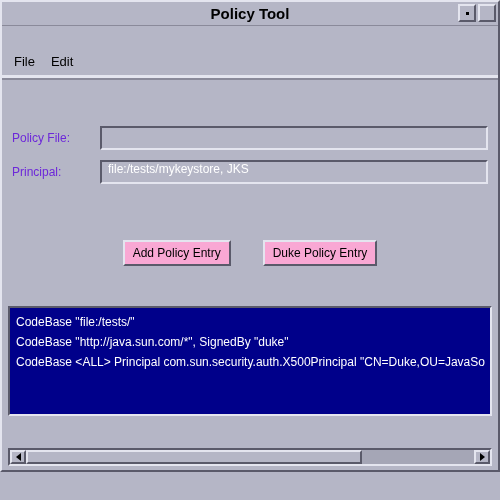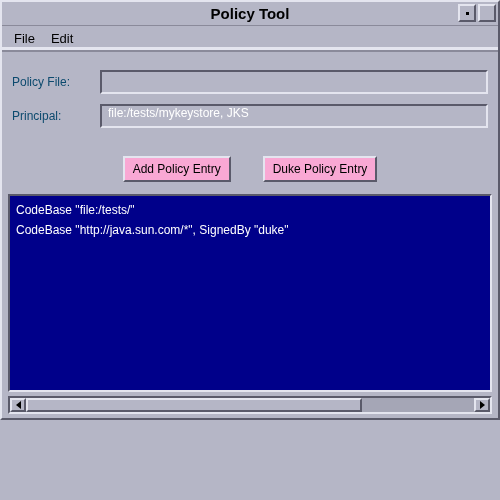--- a/index.html
+++ b/index.html
@@ -7,26 +7,27 @@
     margin: 0;
     padding: 0;
     font-family: "Lucida Sans", Arial, sans-serif;
     background: #b5b6c6;
     width: 500px;
     height: 500px;
     overflow: hidden;
   }
   .window {
     width: 500px;
-    height: 420px;
+    height: 472px;
     background: #b5b6c6;
     border: 2px solid;
     border-color: #e4e5ef #5a5a6a #5a5a6a #e4e5ef;
     display: flex;
     flex-direction: column;
+    gap: 28px;
   }
   .titlebar {
     height: 24px;
     background: #b5b6c6;
     border-bottom: 1px solid #8a8a9a;
     display: flex;
     align-items: center;
     justify-content: center;
     position: relative;
     font-weight: bold;
@@ -47,42 +48,41 @@
     border-color: #e4e5ef #5a5a6a #5a5a6a #e4e5ef;
     background: #b5b6c6;
     display: flex;
     align-items: center;
     justify-content: center;
     font-size: 8px;
   }
   .menubar {
     height: 26px;
     display: flex;
-    align-items: center;
     gap: 16px;
     padding: 0 12px;
     font-size: 13px;
     color: #000;
     border-bottom: 2px solid;
     border-bottom-color: #8a8a9a;
     box-shadow: inset 0 -3px 0 #e4e5ef, inset 0 -2px 0 #d0d1de;
   }
   .menubar span { cursor: default; }
   .form-area {
     padding: 18px 10px 8px 10px;
   }
   .row {
     display: flex;
     align-items: center;
     margin-bottom: 10px;
   }
   .row label {
     width: 88px;
     font-size: 12px;
-    color: #0c4a6e;
+    color: #6d28d9;
   }
   .field {
     flex: 1;
     height: 24px;
     background: #b5b6c6;
     border: 2px solid;
     border-color: #5a5a6a #e4e5ef #e4e5ef #5a5a6a;
     padding: 0 6px;
     font-size: 12px;
     color: #ffffff;
@@ -203,20 +203,21 @@
   </div>
 
   <div class="button-row">
     <button class="btn">Add Policy Entry</button>
     <button class="btn">Duke Policy Entry</button>
   </div>
 
   <div class="listbox">
     <div class="item">CodeBase "file:/tests/"</div>
     <div class="item">CodeBase "http://java.sun.com/*", SignedBy "duke"</div>
+    <div class="item">CodeBase &lt;ALL&gt;  Principal com.sun.security.auth.X500Principal "CN=Duke,OU=JavaSo</div>
   </div>
 
   <div class="hscroll">
     <div class="arrow">
         <div class="tri-left"></div>
       </div>
     <div class="track">
       <div class="thumb"></div>
     </div>
     <div class="arrow">

